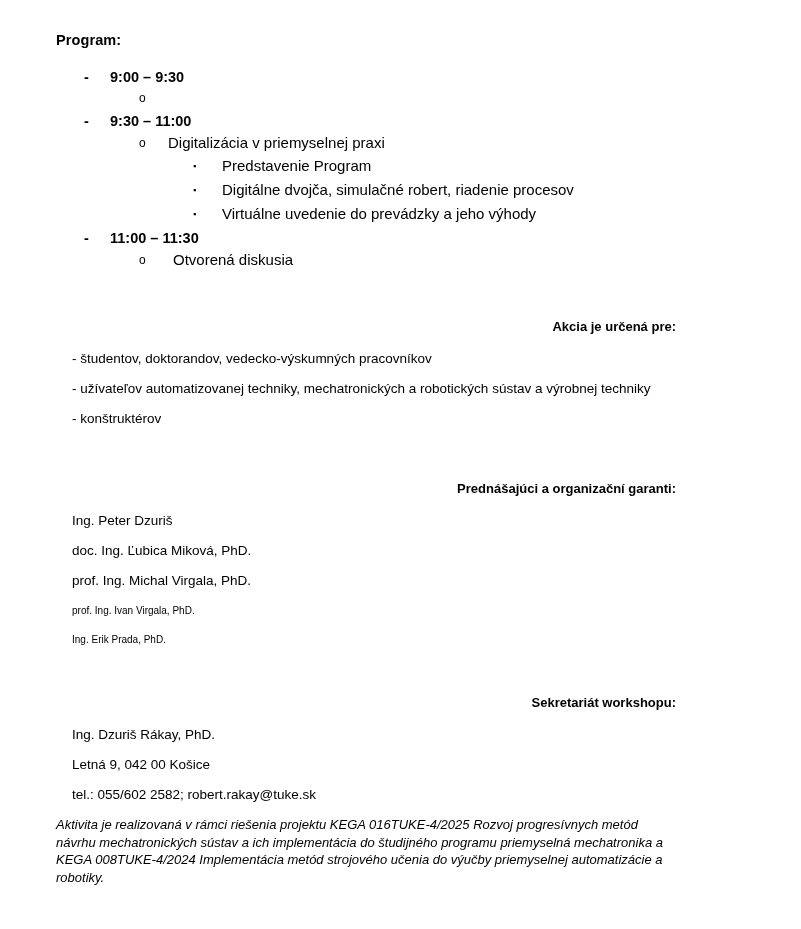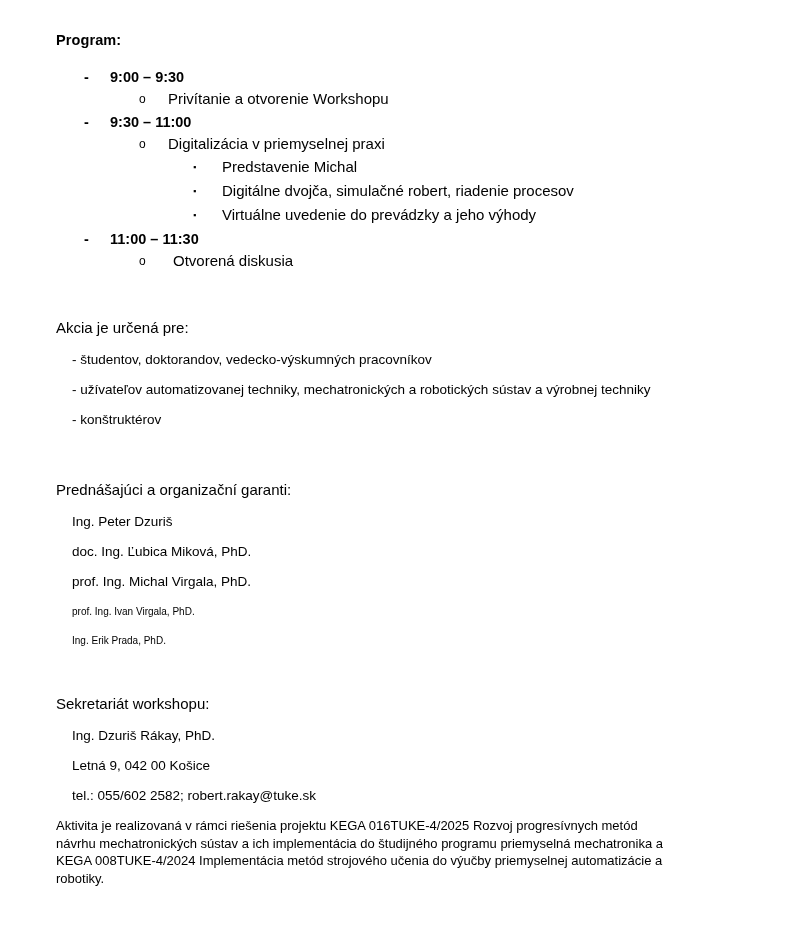--- a/index.html
+++ b/index.html
@@ -88,73 +88,74 @@
   }
   .prog-text { white-space: pre; }
 
   
   .block { margin: 0; }
   .spacer-lg { height: 46px; }
   .spacer-md { height: 40px; }
   .spacer-sm { height: 34px; }
 
   .sec-heading {
-    font-size: 15px;
-    font-weight: normal;
+    font-size: 13px;
+    font-weight: bold;
     line-height: 18px;
     margin: 0 0 14px 0;
+    text-align: right;
   }
   .body-line {
     font-size: 13.5px;
     font-weight: normal;
     line-height: 18px;
     margin: 0 0 12px 16px;
     white-space: pre;
   }
   .body-line.small {
     font-size: 10px;
     margin-bottom: 11px;
   }
 
   .footnote {
     font-size: 13px;
     line-height: 17.5px;
     margin: 0;
     max-width: 690px;
+    font-style: italic;
   }
 </style>
 </head>
 <body>
 
 <div class="page">
 
   <div class="program-heading">Program:</div>
 
   <div class="program-list">
 
     <div class="prog-row lvl1">
       <span class="marker">-</span>
       <span class="prog-text">9:00 – 9:30</span>
     </div>
     <div class="prog-row lvl2">
       <span class="marker">o</span>
-      <span class="prog-text">Privítanie a otvorenie Workshopu</span>
     </div>
 
     <div class="prog-row lvl1">
       <span class="marker">-</span>
       <span class="prog-text">9:30 – 11:00</span>
     </div>
     <div class="prog-row lvl2">
       <span class="marker">o</span>
       <span class="prog-text">Digitalizácia v priemyselnej praxi</span>
     </div>
     <div class="prog-row lvl3">
       <span class="marker">▪</span>
-      <span class="prog-text">Predstavenie Michal</span>
+      <span class="prog-text">Predstavenie Program</span>
     </div>
     <div class="prog-row lvl3">
       <span class="marker">▪</span>
       <span class="prog-text">Digitálne dvojča, simulačné robert, riadenie procesov</span>
     </div>
     <div class="prog-row lvl3">
       <span class="marker">▪</span>
       <span class="prog-text">Virtuálne uvedenie do prevádzky a jeho výhody</span>
     </div>
 

